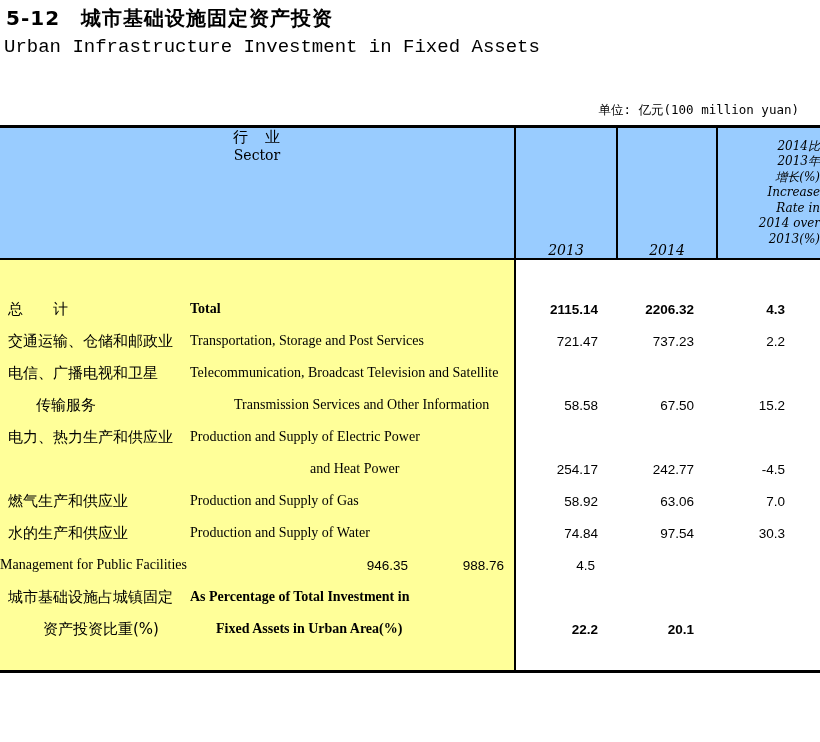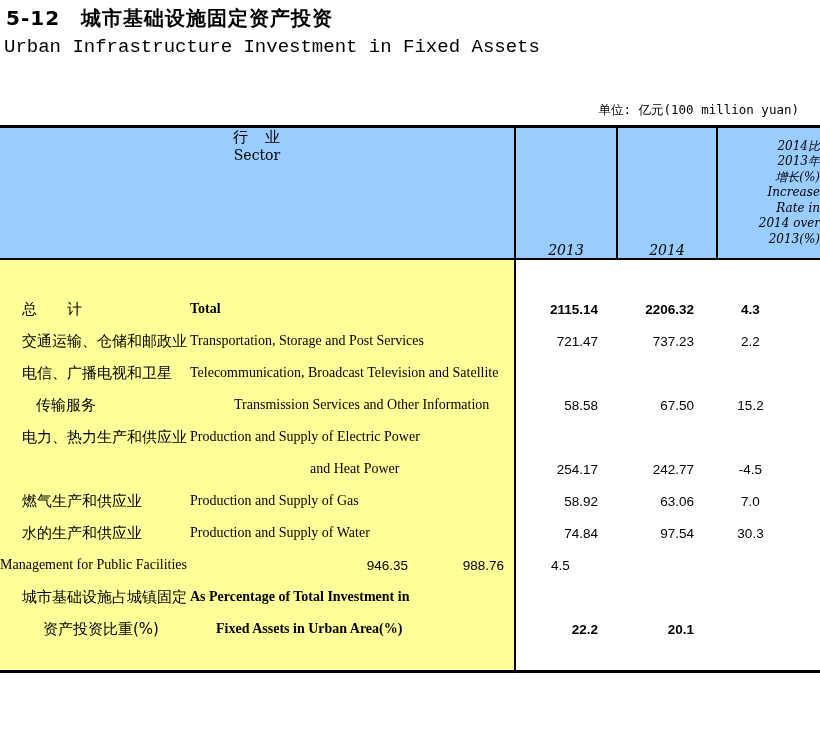--- a/index.html
+++ b/index.html
@@ -47,28 +47,28 @@
   .th-rate{
     width:104px;flex-direction:column;font-size:12px;line-height:15.5px;text-align:center;
   }
   
   .tbody{position:relative;padding:33px 0 25px 0;}
   .tbody::before{
     content:"";position:absolute;left:0;top:0;bottom:0;width:514px;
     background:var(--body-bg);border-right:2px solid var(--border);
   }
   .row{position:relative;display:flex;height:32px;align-items:center;}
-  .c-cn{width:190px;padding-left:22px;font-size:15px;white-space:pre;}
+  .c-cn{width:190px;padding-left:8px;font-size:15px;white-space:pre;}
   .c-en{width:324px;font-family:Liberation Serif, serif;font-size:14px;white-space:nowrap;}
   .c-v{
     text-align:right;font-family:"Liberation Sans","DejaVu Sans",sans-serif;font-size:13.5px;
   }
   .c-1{width:102px;padding-right:18px;}
   .c-2{width:100px;padding-right:22px;}
-  .c-3{width:104px;padding-right:35px;text-align:center;}
+  .c-3{width:104px;padding-right:35px;}
   .b{font-weight:bold;}
 </style>
 </head>
 <body>
 
 <div class="title-cn">5-12　城市基础设施固定资产投资</div>
 <div class="title-en">Urban Infrastructure Investment in Fixed Assets</div>
 <div class="unit-note">单位: 亿元(100 million yuan)</div>
 
 <div class="stat-table">

